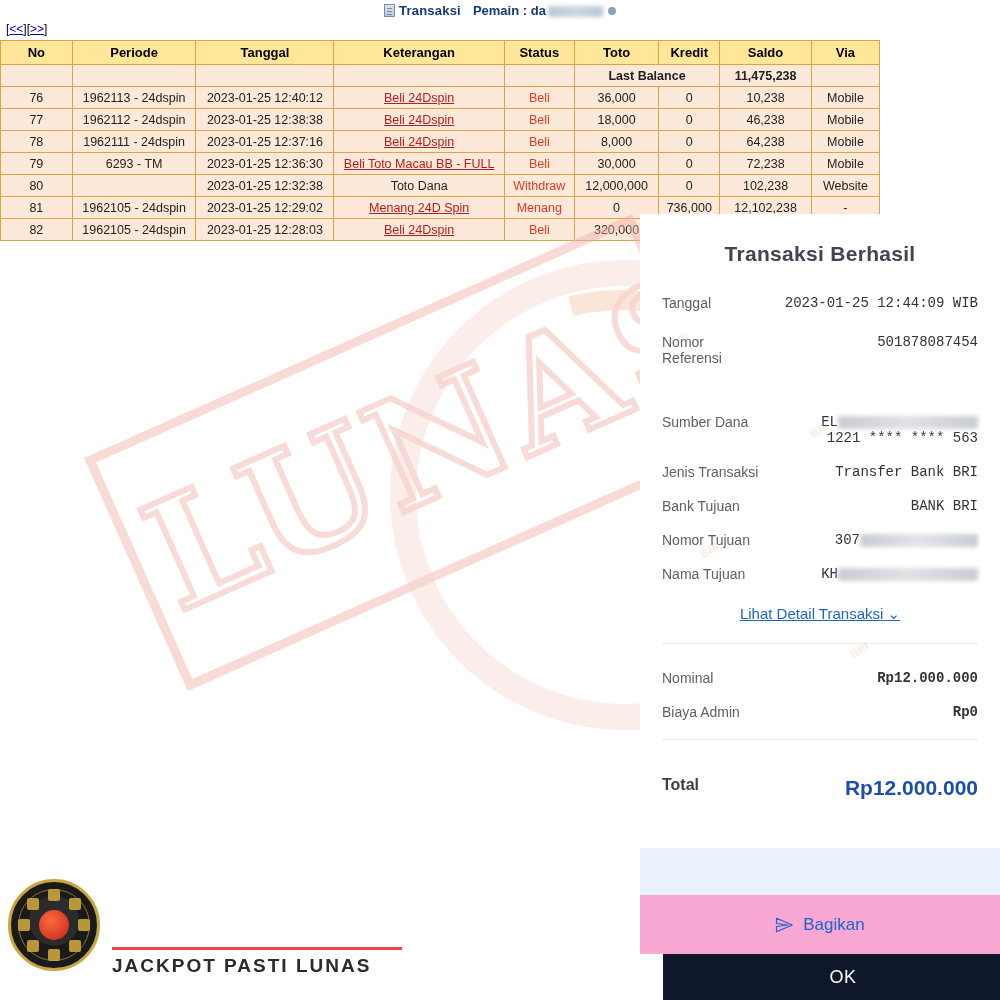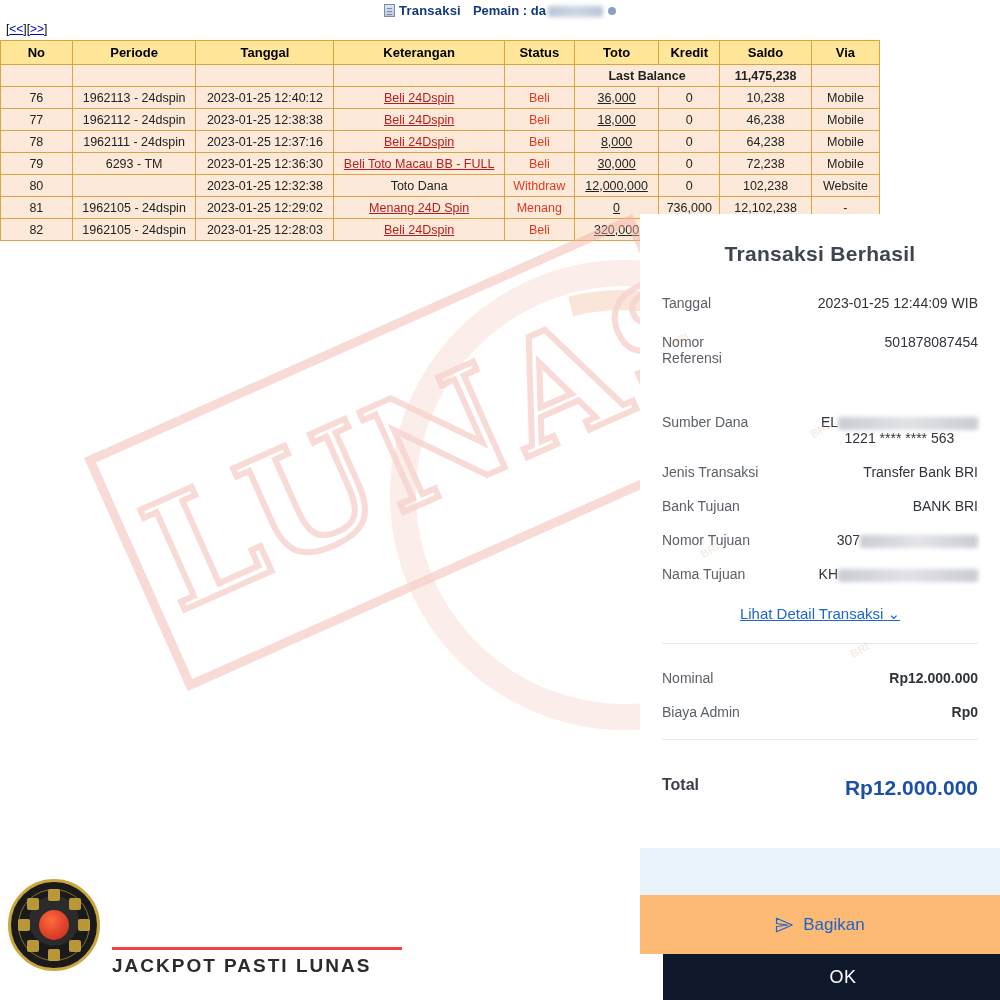--- a/index.html
+++ b/index.html
@@ -97,21 +97,21 @@
     text-align: right; font-weight: bold; color:#000;
   }
   td.lastbal-value { text-align: right; color:#0000cc; font-weight:bold; }
   td.no   { text-align:center; }
   .link   { color:#b91c1c; text-decoration: underline; cursor:pointer; }
   .st-beli     { color:#e03a1e; }
   .st-withdraw { color:#e03a1e; }
   .st-menang   { color:#e03a1e; }
   td.saldo { color:#0000cc; text-align:right; }
   td.kredit { color:#0000cc; text-align:right; }
-  td.debet { text-align:right; color:#000;text-decoration:underline; }
+  td.debet { text-align:right; color:#000; }
   td.via   { text-align:center; color:#000; }
 
   
   col.c-no{width:88px;} col.c-periode{width:148px;} col.c-tanggal{width:168px;}
   col.c-ket{width:204px;} col.c-status{width:72px;} col.c-debet{width:88px;}
   col.c-kredit{width:62px;} col.c-saldo{width:98px;} col.c-via{width:72px;}
 
   
   .wm-lunas {
     position: absolute;
@@ -178,21 +178,21 @@
     color:#3f4550;
     padding: 28px 0 20px 0;
     letter-spacing: .3px;
   }
   .r-row {
     display:flex; justify-content:space-between; align-items:flex-start;
     padding: 9px 22px;
     font-size: 14px;
   }
   .r-row .k { color:#5b6068; }
-  .r-row .v { color:#2f333a; text-align:center; }
+  .r-row .v { color:#2f333a; text-align:right;font-family:Liberation Mono, monospace; }
   .r-row.tall { padding-top:14px; padding-bottom:14px; }
   .r-sep {
     height:1px; background:#e6e8ec; margin: 10px 22px;
   }
   .masked-wide {
     display:inline-block;
     width: 140px; height: 13px;
     background: linear-gradient(90deg,#c9ccd2,#e0e2e6,#c9ccd2);
     filter: blur(2px);
     border-radius:2px;
@@ -224,21 +224,21 @@
     position:absolute;
     left:0; bottom:106px; width:360px; height:46px;
     background:#eaf3fb;
   }
   .r-share {
     position:absolute;
     left:0; bottom: 46px; width:360px; height:60px;
     display:flex; align-items:center; justify-content:center;
     gap:10px;
     color:#1b66c9; font-size:17px;
-    background:#fdba74;
+    background:#f9a8d4;
     border-top:1px solid #e6eef6;
     cursor:pointer;
   }
   .send-icon { display:inline-block; width:18px; height:18px; }
   .r-ok {
     position:absolute;
     left:0; bottom:0; width:360px; height:46px;
     background:#0f172a;
     color:#fff;
     display:flex; align-items:center; justify-content:center;

